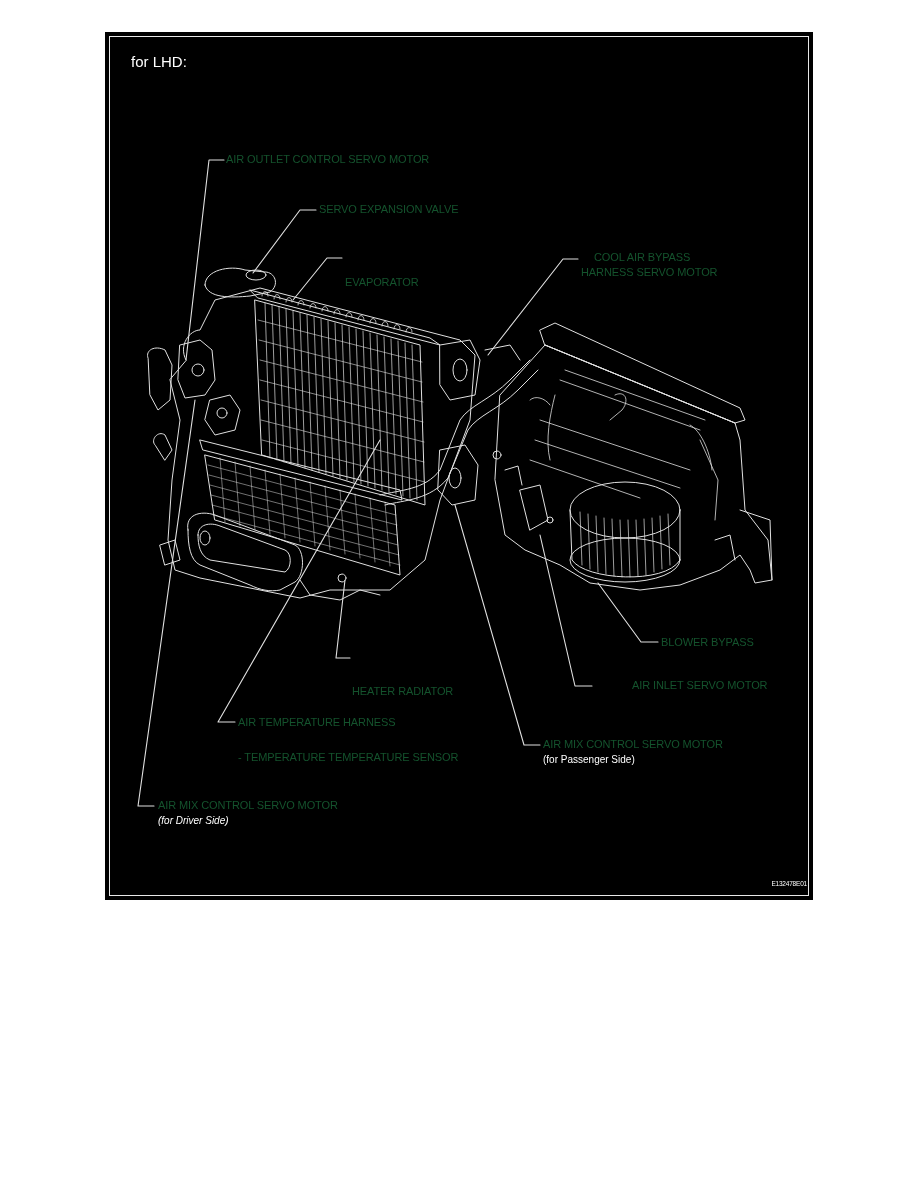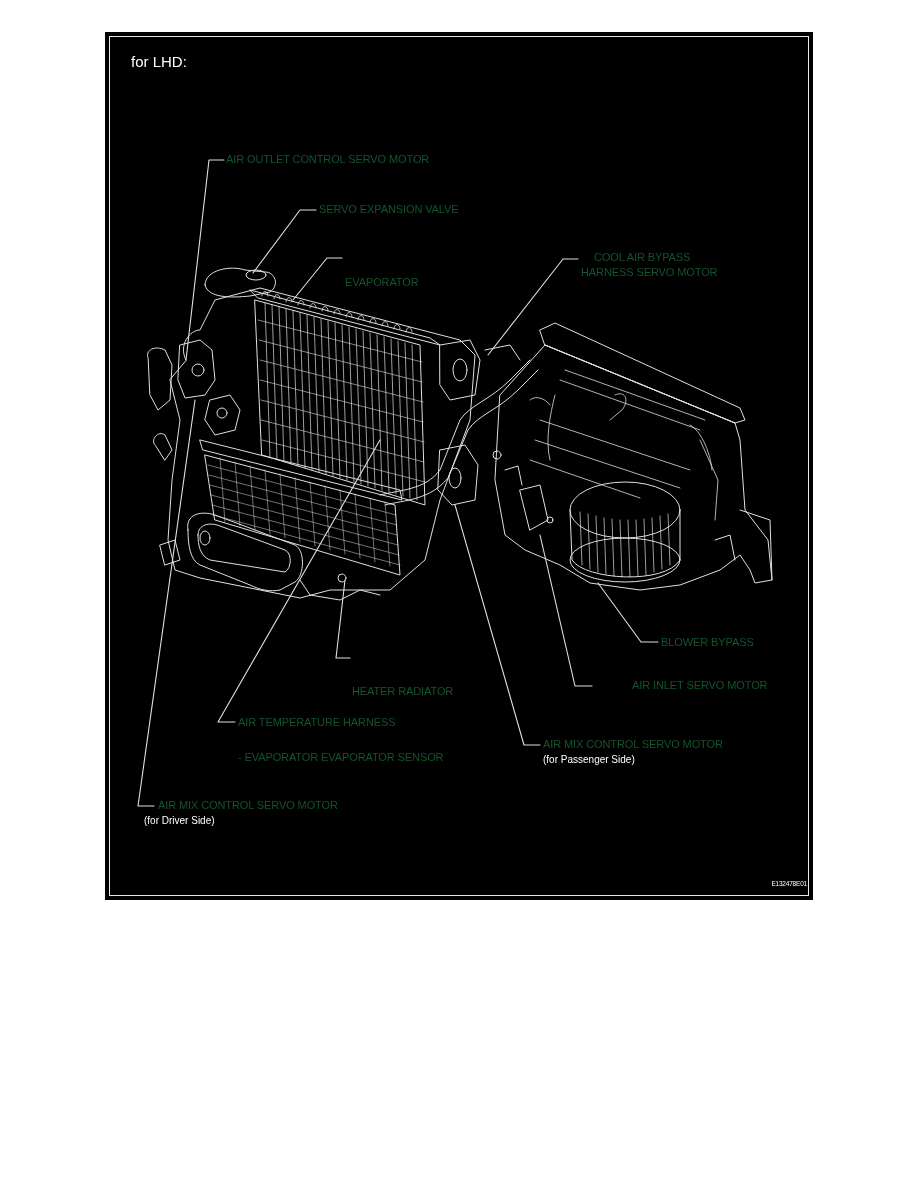--- a/index.html
+++ b/index.html
@@ -209,19 +209,19 @@
 
 <div class="lbl" style="left:226px; top:152px;">AIR OUTLET CONTROL SERVO MOTOR</div>
 <div class="lbl" style="left:319px; top:202px;">SERVO EXPANSION VALVE</div>
 <div class="lbl" style="left:345px; top:251px;margin-top:24px;">EVAPORATOR</div>
 <div class="lbl" style="left:594px; top:250px;">COOL AIR BYPASS</div>
 <div class="lbl" style="left:581px; top:265px;">HARNESS SERVO MOTOR</div>
 <div class="lbl" style="left:661px; top:635px;">BLOWER BYPASS</div>
 <div class="lbl" style="left:595px; top:678px;margin-left:37px;">AIR INLET SERVO MOTOR</div>
 <div class="lbl" style="left:352px; top:684px;">HEATER RADIATOR</div>
 <div class="lbl" style="left:238px; top:715px;">AIR TEMPERATURE HARNESS</div>
-<div class="lbl" style="left:238px; top:750px;">- EVAPORATOR EVAPORATOR SENSOR</div>
+<div class="lbl" style="left:238px; top:750px;">- TEMPERATURE TEMPERATURE SENSOR</div>
 <div class="lbl" style="left:543px; top:737px;">AIR MIX CONTROL SERVO MOTOR</div>
 <div class="sub" style="left:543px; top:753px;">(for Passenger Side)</div>
 <div class="lbl" style="left:158px; top:798px;">AIR MIX CONTROL SERVO MOTOR</div>
-<div class="sub" style="left:144px; top:814px;">(for Driver Side)</div>
+<div class="sub" style="left:158px; top:814px;font-style:italic;">(for Driver Side)</div>
 
 <div class="code">E132478E01</div>
 
 </body></html>

